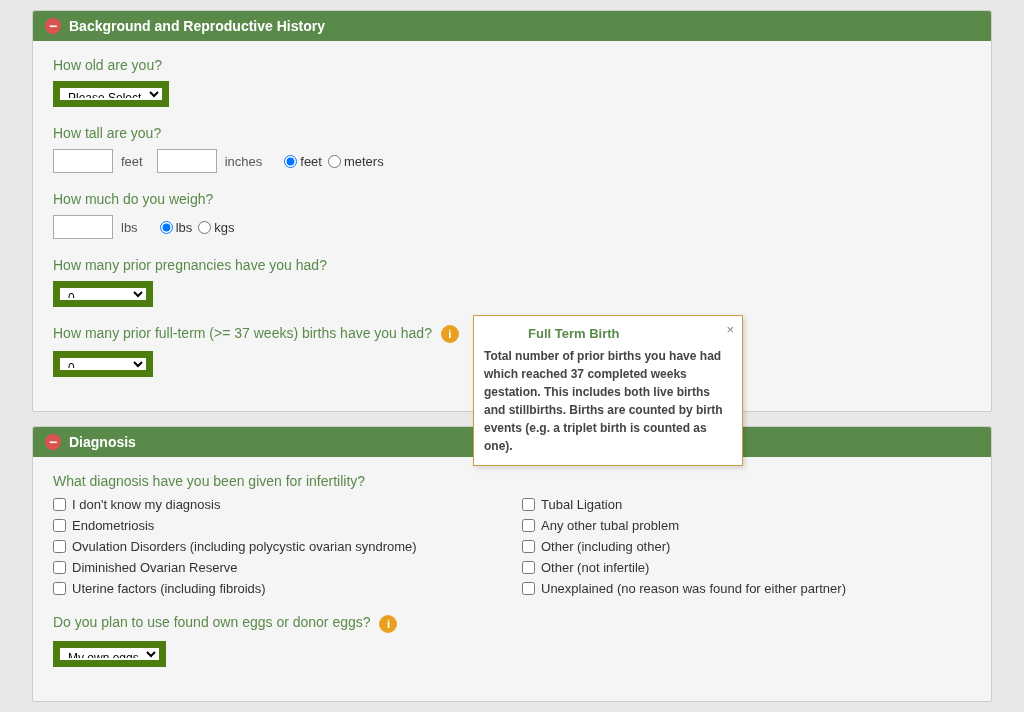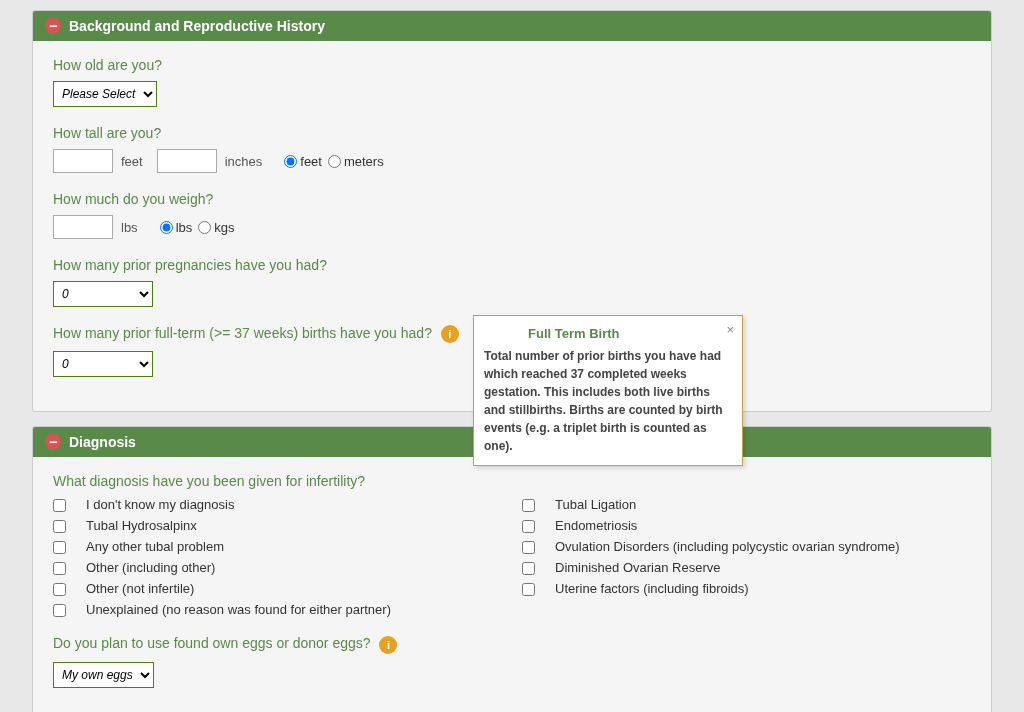--- a/index.html
+++ b/index.html
@@ -80,27 +80,26 @@
     .radio-group label {
       display: flex;
       align-items: center;
       gap: 3px;
       font-size: 13px;
       color: #333;
       cursor: pointer;
     }
     select.dropdown {
       height: 26px;
-      border: 1px solid #4d7c0f;
+      border: 7px solid #4d7c0f;
       background: white;
       padding: 2px 4px;
       font-size: 12px;
       cursor: pointer;
       min-width: 100px;
-      font-style: italic;
     }
     .info-icon {
       display: inline-flex;
       align-items: center;
       justify-content: center;
       width: 18px;
       height: 18px;
       background: #e8a020;
       color: white;
       border-radius: 50%;
@@ -146,22 +145,22 @@
       padding: 0;
     }
     .checkboxes-grid {
       display: grid;
       grid-template-columns: 1fr 1fr;
       gap: 6px 20px;
       margin-bottom: 6px;
     }
     .checkbox-item {
       display: flex;
-      align-items: flex-end;
-      gap: 20px;
+      align-items: center;
+      gap: 6px;
       font-size: 13px;
       color: #333;
     }
     .checkbox-item input[type="checkbox"] {
       width: 13px;
       height: 13px;
       cursor: pointer;
     }
     .height-row {
       display: flex;
@@ -282,24 +281,20 @@
 
           <div class="checkbox-item">
             <input type="checkbox" style="">
             <span>I don't know my diagnosis</span>
           </div>
           <div class="checkbox-item">
             <input type="checkbox" style="">
             <span>Tubal Ligation</span>
           </div>
 
-          <div class="checkbox-item">
-            <input type="checkbox" style="">
-            <span>Tubal Hydrosalpinx</span>
-          </div>
 
           <div class="checkbox-item">
             <input type="checkbox" style="">
             <span>Endometriosis</span>
           </div>
           <div class="checkbox-item">
             <input type="checkbox" style="">
             <span>Any other tubal problem</span>
           </div>
 

